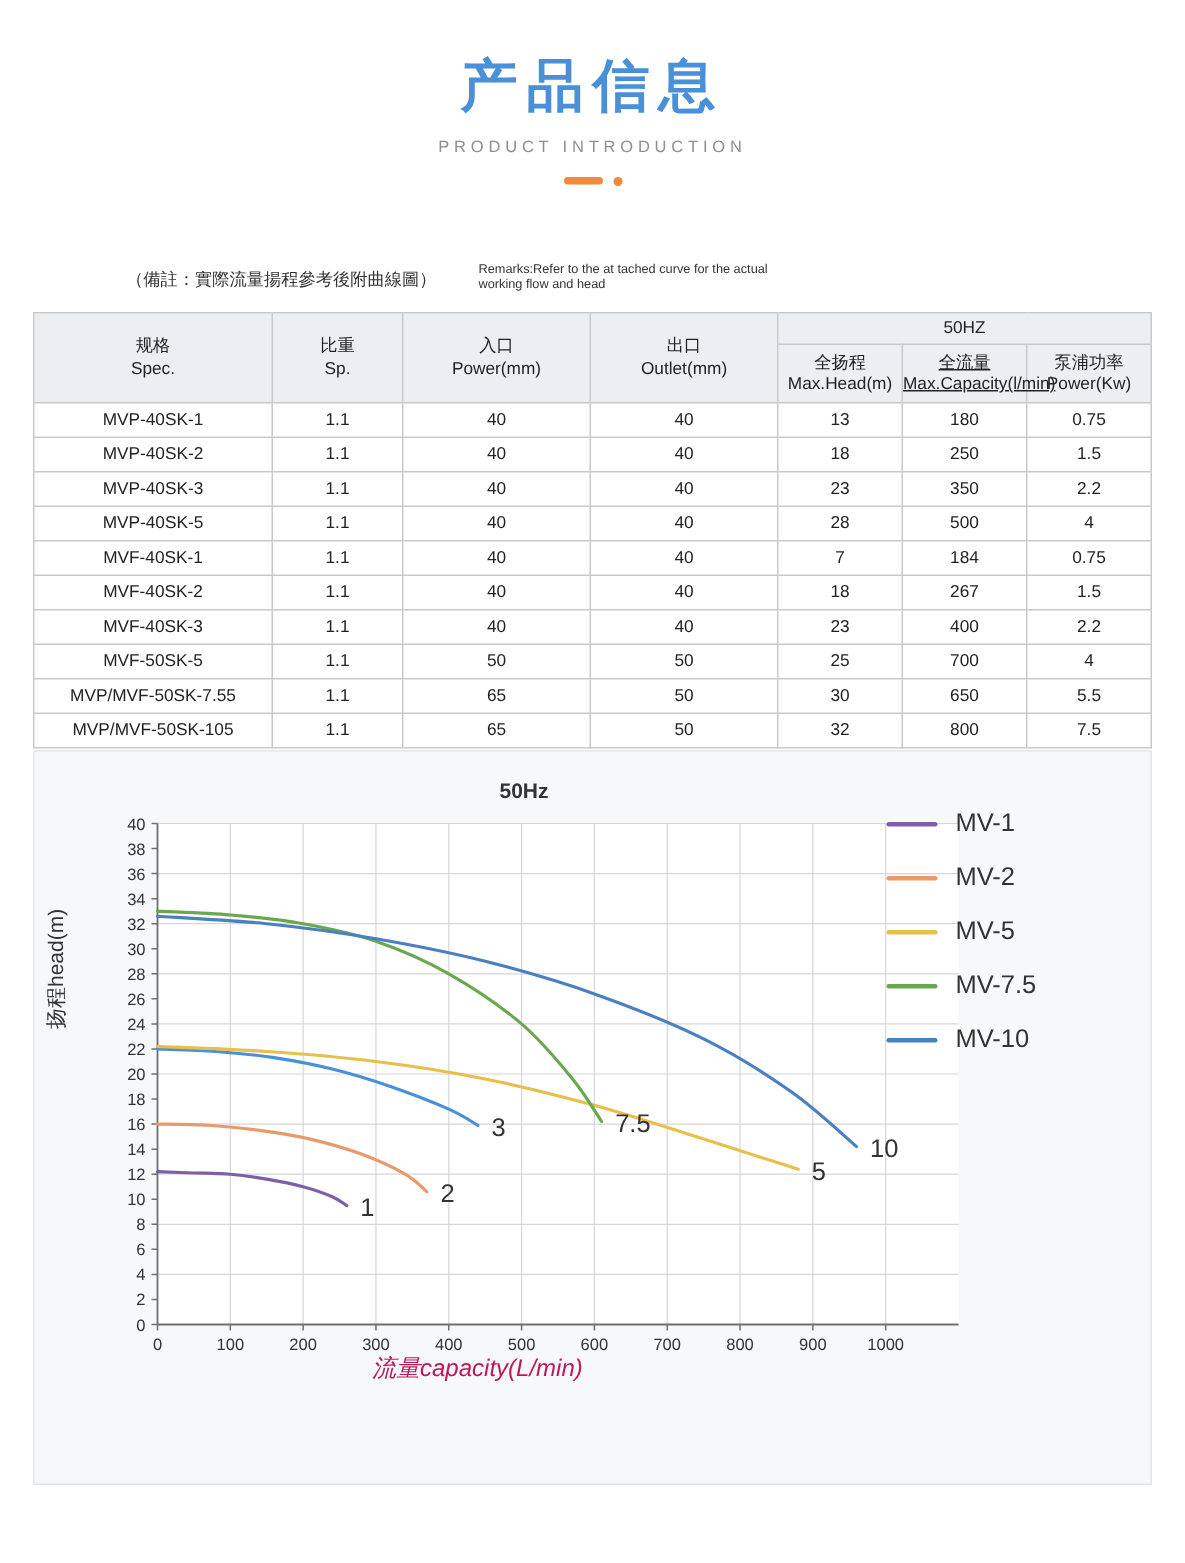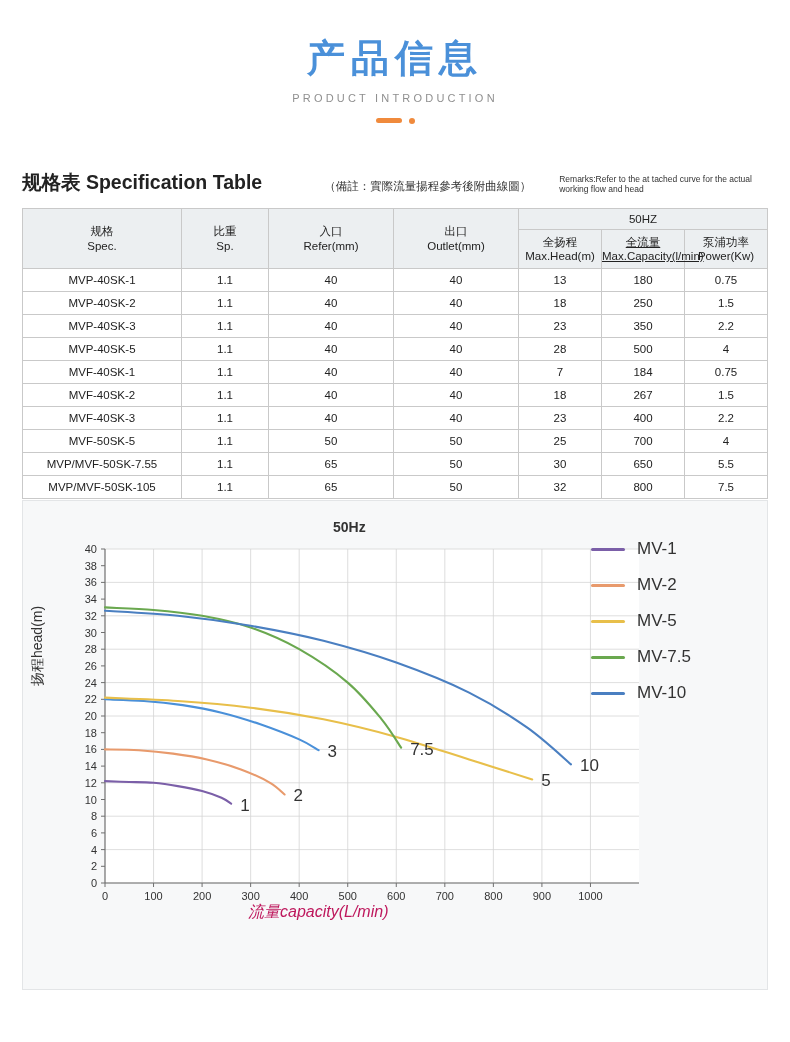--- a/index.html
+++ b/index.html
@@ -193,39 +193,38 @@
 <div class="header">
   <div class="cn-title">产品信息</div>
   <div class="en-title">PRODUCT INTRODUCTION</div>
   <div class="deco">
     <span class="bar"></span>
     <span class="dot"></span>
   </div>
 </div>
 
 <div class="spec-head">
-  <div class="title">规格表 Specification Table</div>
   <div class="note-cn">（備註：實際流量揚程參考後附曲線圖）</div>
   <div class="note-en">Remarks:Refer to the at tached curve for the actual working flow and head</div>
 </div>
 
 <table class="spec">
   <thead>
     <tr>
       <th class="c1" rowspan="2">
         <div>规格</div>
         <div>Spec.</div>
       </th>
       <th class="c2" rowspan="2">
         <div>比重</div>
         <div>Sp.</div>
       </th>
       <th class="c3" rowspan="2">
         <div>入口</div>
-        <div>Refer(mm)</div>
+        <div>Power(mm)</div>
       </th>
       <th class="c4" rowspan="2">
         <div>出口</div>
         <div>Outlet(mm)</div>
       </th>
       <th class="grp" colspan="3">50HZ</th>
     </tr>
     <tr>
       <th class="c5 sub">
         <div>全扬程</div>

